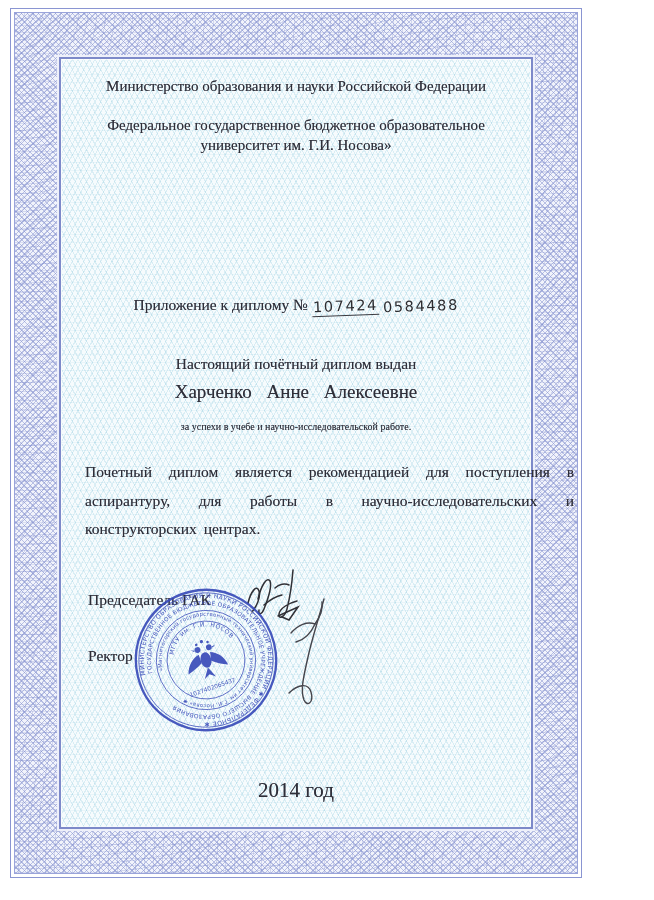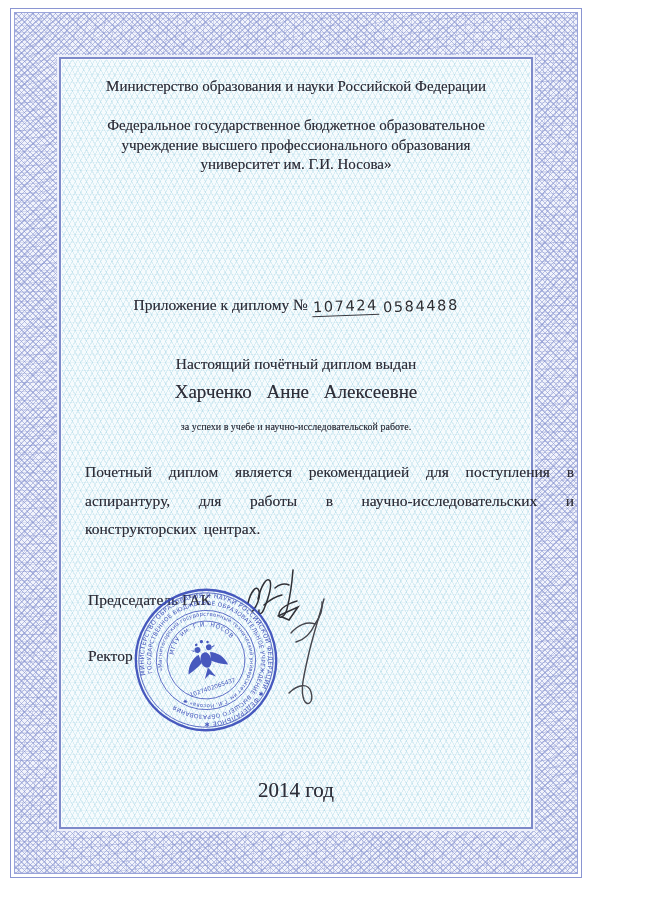--- a/index.html
+++ b/index.html
@@ -69,21 +69,20 @@
 <div class="page">
   <div class="frame">
     <div class="band">
       <div class="inner">
         <div class="content">
 
           <div class="line ministry">Министерство образования и науки Российской Федерации</div>
 
           <div class="line institution">
             <div>Федеральное государственное бюджетное образовательное</div>
-            <div>учреждение высшего профессионального образования</div>
             <div>университет им. Г.И. Носова»</div>
           </div>
 
 
           <div class="line annex">
             <span>Приложение к диплому №</span>
             <span class="handwritten hw-series">107424</span><span class="handwritten hw-number">0584488</span>
           </div>
 
           <div class="line issued">Настоящий почётный диплом выдан</div>

